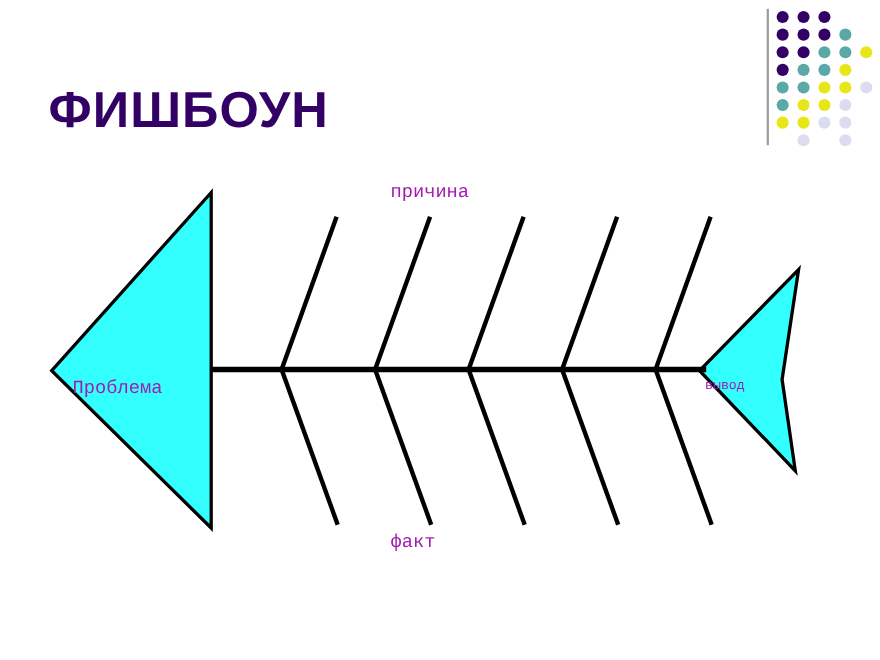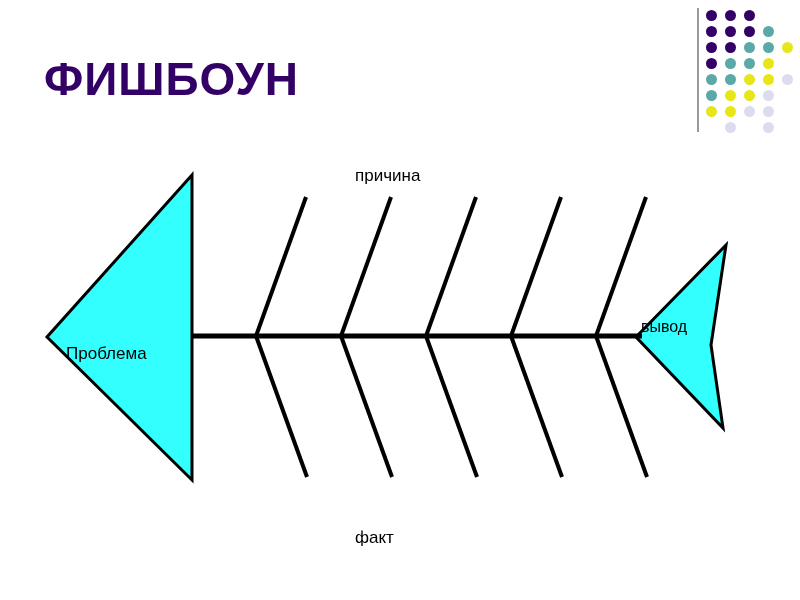--- a/index.html
+++ b/index.html
@@ -18,21 +18,21 @@
     position: absolute;
     left: 0;
     top: 0;
     width: 800px;
     height: 600px;
     background: #ffffff;
   }
   #slide-title {
     position: absolute;
     left: 44px;
-    top: 56px;
+    top: 76px;
     font-size: 46px;
     font-weight: bold;
     color: #330066;
     letter-spacing: 1px;
     line-height: 1;
     white-space: nowrap;
     font-family: "Liberation Sans", sans-serif;
   }
   #decor-dots {
     position: absolute;
@@ -58,40 +58,40 @@
   #diagram {
     position: absolute;
     left: 0;
     top: 0;
     width: 800px;
     height: 600px;
   }
   .diagram-label {
     position: absolute;
     font-size: 17px;
-    color: #000000;
+    color: #a21caf;
     white-space: nowrap;
-    font-family: Liberation Sans, sans-serif;
+    font-family: Liberation Mono, monospace;
   }
   #label-problem {
     left: 66px;
     top: 344px;
   }
   #label-conclusion {
     left: 641px;
-    top: 318px;
-    font-size: 16px;
+    top: 344px;
+    font-size: 12px;
   }
   #label-cause {
     left: 355px;
     top: 166px;
   }
   #label-fact {
     left: 355px;
-    top: 528px;
+    top: 484px;
   }
 </style>
 </head>
 <body>
 
 <div id="slide">
 
   <div id="slide-title">ФИШБОУН</div>
 
   <div id="decor-dots">

